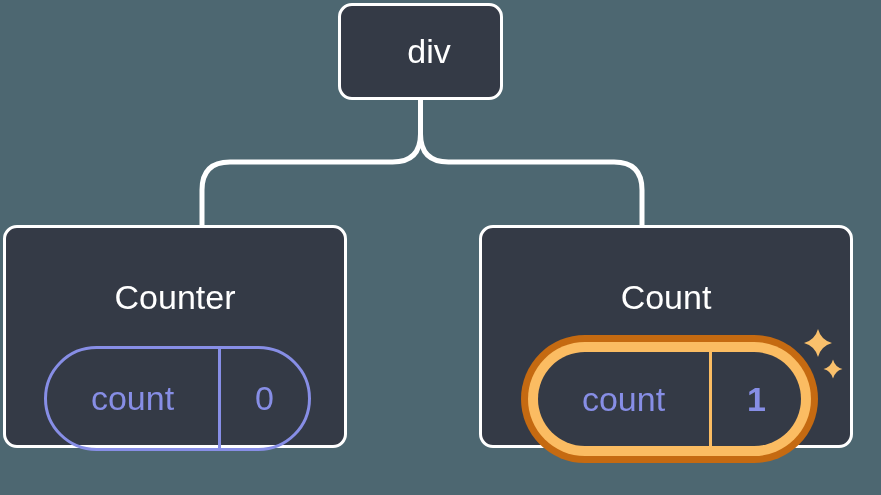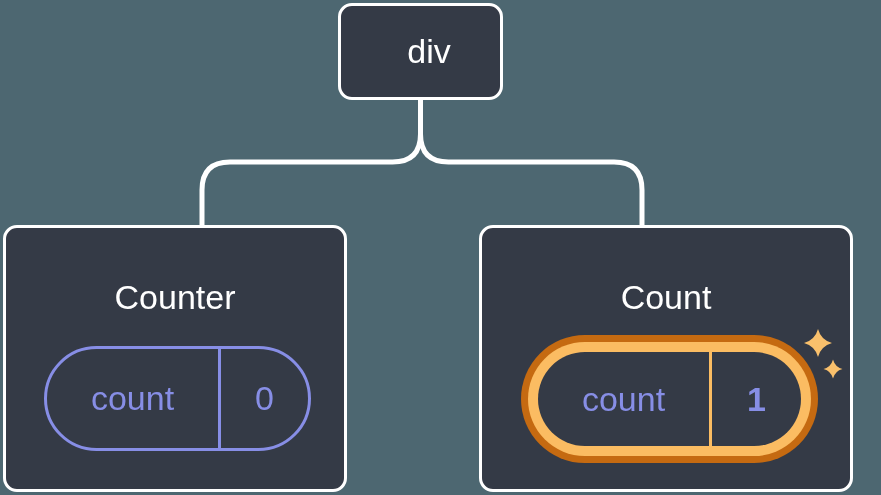--- a/index.html
+++ b/index.html
@@ -15,21 +15,21 @@
 
   .node-root{
     position:absolute;left:338px;top:3px;width:165px;height:97px;
     box-sizing:border-box;
     background:#343a46;border:3px solid #ffffff;border-radius:14px;
     display:flex;align-items:center;justify-content:center;padding-left:17px;
   }
   .node-label{color:#ffffff;font-size:34px;font-weight:500;}
 
   .card{
-    position:absolute;top:225px;height:267px;
+    position:absolute;top:225px;height:223px;
     box-sizing:border-box;
     background:#343a46;border:3px solid #ffffff;border-radius:14px;
   }
   .card-left{left:3px;width:344px;}
   .card-right{left:479px;width:374px;}
   .card-title{
     position:absolute;top:50px;left:0;width:100%;
     text-align:center;color:#ffffff;font-size:34px;font-weight:500;
   }
 

